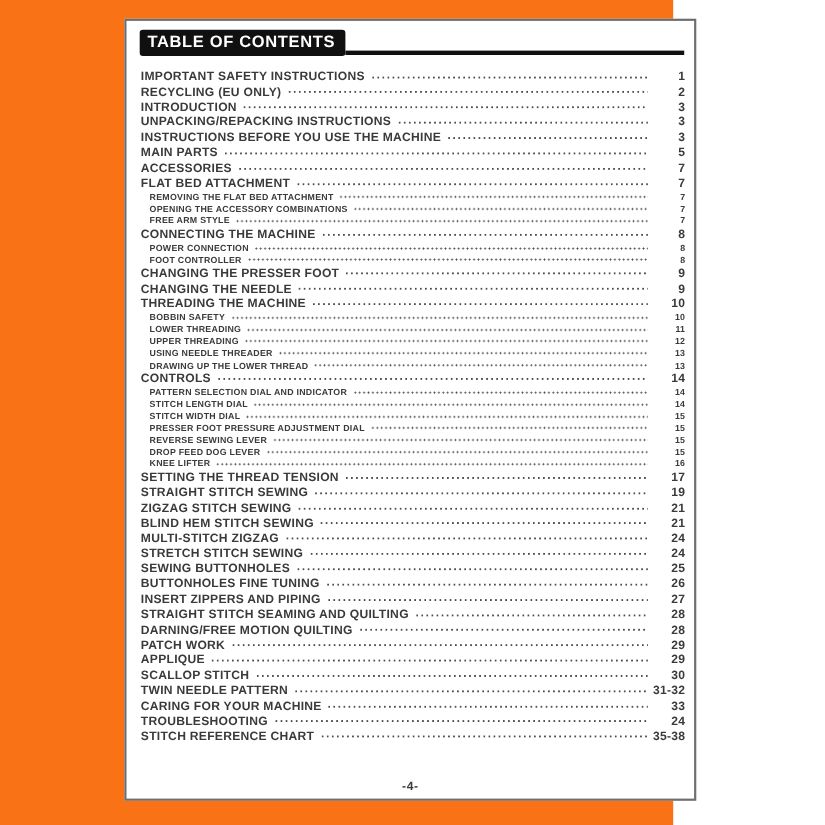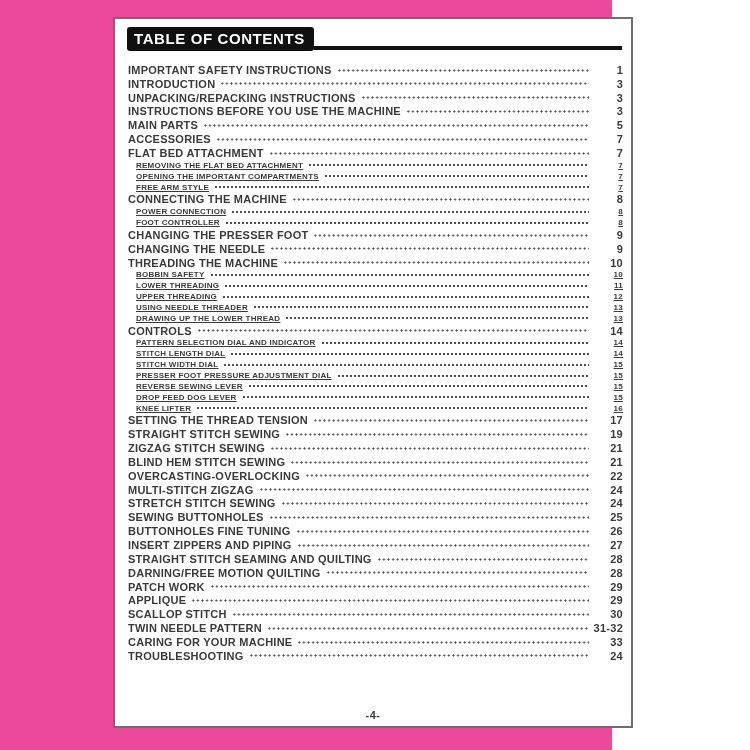--- a/index.html
+++ b/index.html
@@ -1,20 +1,20 @@
 <!DOCTYPE html>
 <html style="--titleBg: #101010; --titleFg: #ffffff; --text: #3a3a3a; --dot: #4a4a4a; --frame: #6e6e6e;"><head>
 <meta charset="utf-8">
 <style>
   html, body { margin: 0; padding: 0; background: #ffffff; }
   .page {
     position: relative;
     width: 612px;
     height: 750px;
-    background: #ec4899;
+    background: #f97316;
     font-family: "Liberation Sans", "DejaVu Sans", sans-serif;
     color: var(--text, #3a3a3a);
   }
   .frame {
     position: absolute;
     left: 113px;
     top: 17px;
     width: 520px;
     height: 711px;
     border: 2px solid var(--frame, #6e6e6e);
@@ -57,21 +57,20 @@
     font-size: 11px;
     font-weight: 700;
     letter-spacing: 0.25px;
   }
   .toc-row.level-2 {
     height: 10.85px;
     font-size: 8px;
     font-weight: 700;
     letter-spacing: 0.25px;
     padding-left: 8px;
-    text-decoration: underline;
   }
   .toc-label { white-space: nowrap; }
   .toc-leader {
     flex: 1;
     align-self: stretch;
     margin: 0 4px 0 5px;
     background-image: radial-gradient(circle, var(--dot, #4a4a4a) 0.8px, rgba(0,0,0,0) 1.2px);
     background-size: 4.6px 4.6px;
     background-repeat: repeat-x;
     background-position: 0 center;
@@ -105,20 +104,25 @@
       <div class="title-box">TABLE OF CONTENTS</div>
       <div class="header-rule"></div>
     </div>
     <div class="toc-list">
         <div class="toc-row level-1">
           <span class="toc-label">IMPORTANT SAFETY INSTRUCTIONS</span>
           <span class="toc-leader"></span>
           <span class="toc-page">1</span>
         </div>
         <div class="toc-row level-1">
+          <span class="toc-label">RECYCLING (EU ONLY)</span>
+          <span class="toc-leader"></span>
+          <span class="toc-page">2</span>
+        </div>
+        <div class="toc-row level-1">
           <span class="toc-label">INTRODUCTION</span>
           <span class="toc-leader"></span>
           <span class="toc-page">3</span>
         </div>
         <div class="toc-row level-1">
           <span class="toc-label">UNPACKING/REPACKING INSTRUCTIONS</span>
           <span class="toc-leader"></span>
           <span class="toc-page">3</span>
         </div>
         <div class="toc-row level-1">
@@ -140,21 +144,21 @@
           <span class="toc-label">FLAT BED ATTACHMENT</span>
           <span class="toc-leader"></span>
           <span class="toc-page">7</span>
         </div>
         <div class="toc-row level-2">
           <span class="toc-label">REMOVING THE FLAT BED ATTACHMENT</span>
           <span class="toc-leader"></span>
           <span class="toc-page">7</span>
         </div>
         <div class="toc-row level-2">
-          <span class="toc-label">OPENING THE IMPORTANT COMPARTMENTS</span>
+          <span class="toc-label">OPENING THE ACCESSORY COMBINATIONS</span>
           <span class="toc-leader"></span>
           <span class="toc-page">7</span>
         </div>
         <div class="toc-row level-2">
           <span class="toc-label">FREE ARM STYLE</span>
           <span class="toc-leader"></span>
           <span class="toc-page">7</span>
         </div>
         <div class="toc-row level-1">
           <span class="toc-label">CONNECTING THE MACHINE</span>
@@ -265,25 +269,20 @@
           <span class="toc-label">ZIGZAG STITCH SEWING</span>
           <span class="toc-leader"></span>
           <span class="toc-page">21</span>
         </div>
         <div class="toc-row level-1">
           <span class="toc-label">BLIND HEM STITCH SEWING</span>
           <span class="toc-leader"></span>
           <span class="toc-page">21</span>
         </div>
         <div class="toc-row level-1">
-          <span class="toc-label">OVERCASTING-OVERLOCKING</span>
-          <span class="toc-leader"></span>
-          <span class="toc-page">22</span>
-        </div>
-        <div class="toc-row level-1">
           <span class="toc-label">MULTI-STITCH ZIGZAG</span>
           <span class="toc-leader"></span>
           <span class="toc-page">24</span>
         </div>
         <div class="toc-row level-1">
           <span class="toc-label">STRETCH STITCH SEWING</span>
           <span class="toc-leader"></span>
           <span class="toc-page">24</span>
         </div>
         <div class="toc-row level-1">
@@ -333,17 +332,22 @@
         </div>
         <div class="toc-row level-1">
           <span class="toc-label">CARING FOR YOUR MACHINE</span>
           <span class="toc-leader"></span>
           <span class="toc-page">33</span>
         </div>
         <div class="toc-row level-1">
           <span class="toc-label">TROUBLESHOOTING</span>
           <span class="toc-leader"></span>
           <span class="toc-page">24</span>
+        </div>
+        <div class="toc-row level-1">
+          <span class="toc-label">STITCH REFERENCE CHART</span>
+          <span class="toc-leader"></span>
+          <span class="toc-page">35-38</span>
         </div>
       </div>
     <div class="footer">-4-</div>
   </div>
 </div>
 
 </body></html>

